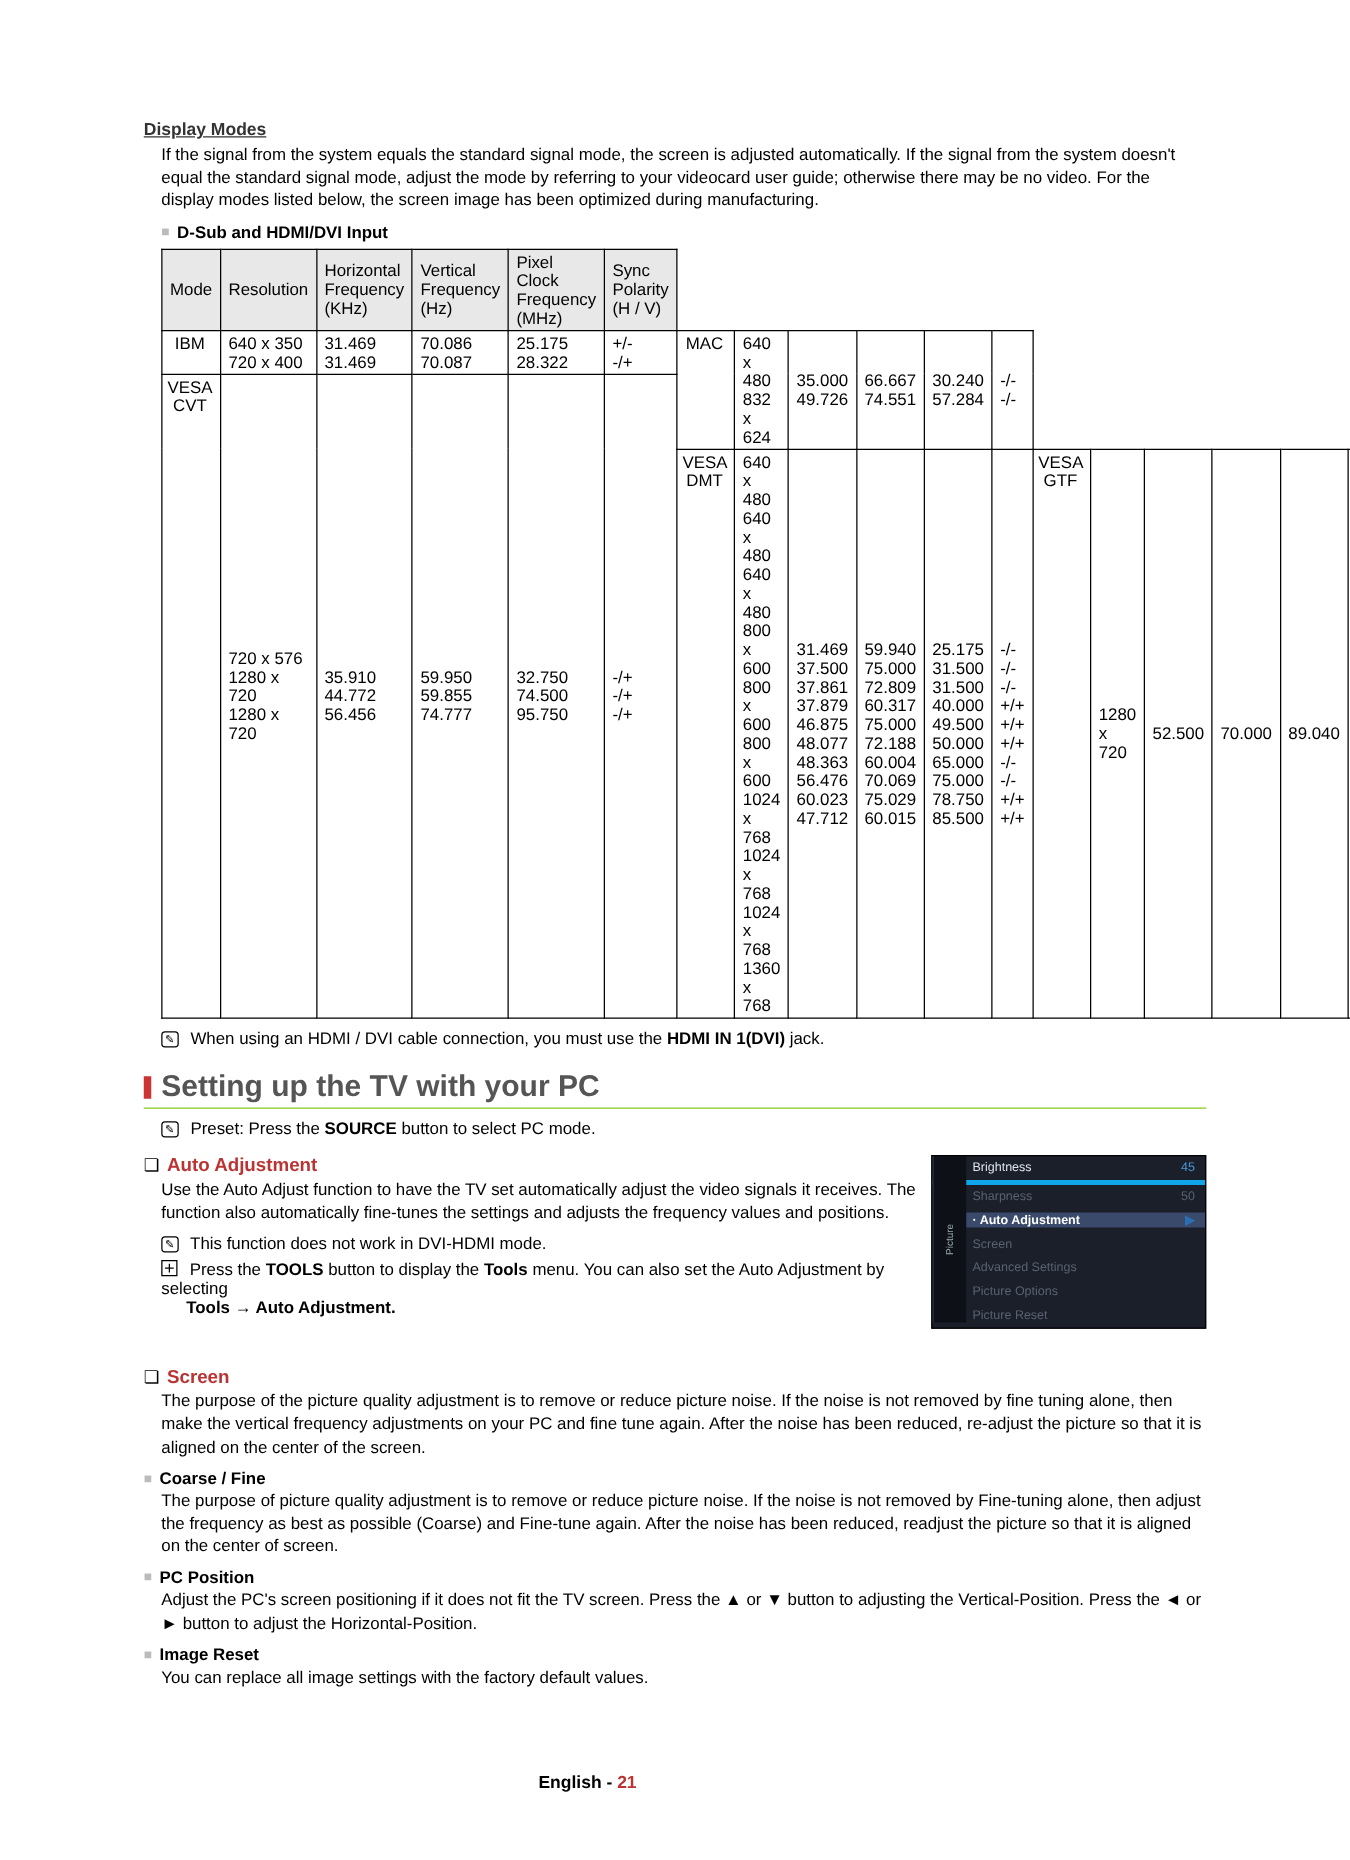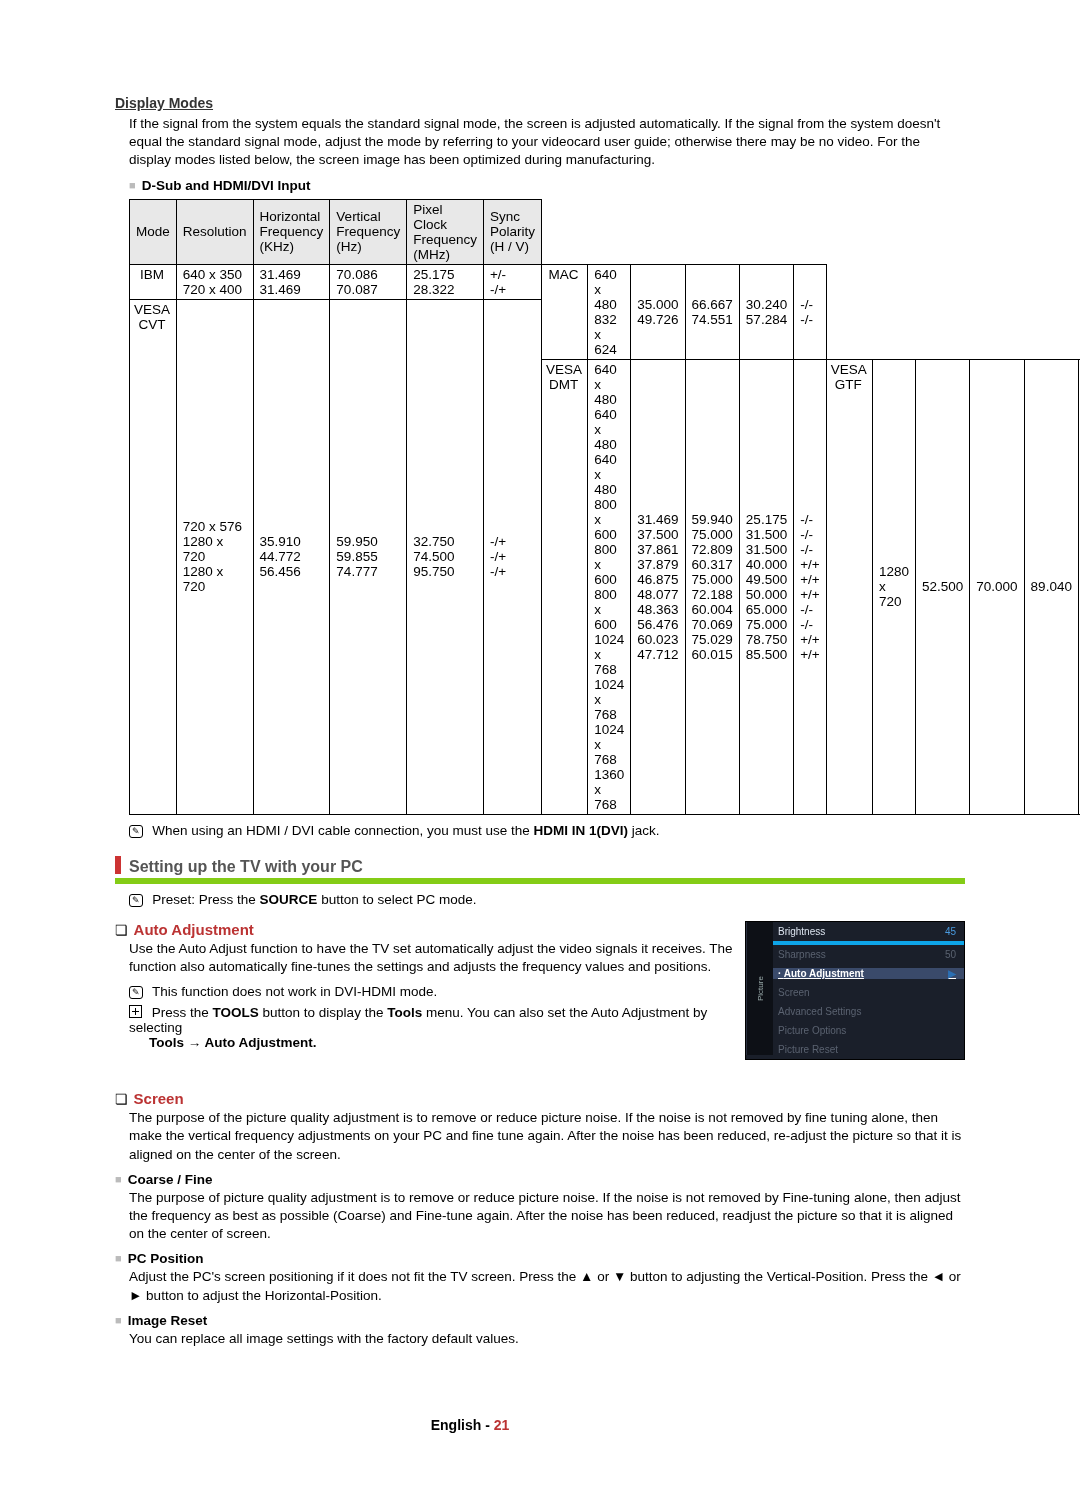--- a/index.html
+++ b/index.html
@@ -79,24 +79,24 @@
     margin-right:6px;
     vertical-align:-1px;
     background:
       linear-gradient(#000,#000) 2px 5px/7px 1px no-repeat,
       linear-gradient(#000,#000) 5px 2px/1px 7px no-repeat;
   }
   .big-section-wrap {
     margin-top: 18px;
   }
   .big-section-title {
-    font-size: 16px;
+    font-size: 24px;
     font-weight: bold;
     color: #555;
-    border-bottom: 6px solid #84cc16;
+    border-bottom: 1px solid #84cc16;
     padding-bottom: 2px;
     margin-bottom: 8px;
   }
   .big-section-title::before {
     content: "";
     display: inline-block;
     width: 6px;
     height: 18px;
     background: #c33;
     margin-right: 8px;
@@ -122,21 +122,21 @@
     top: 0;
     width: 218px;
     background: #1a1f2a;
     color: #dce4ef;
     font-size: 10px;
     border: 1px solid #000;
   }
   .osd-row { display:flex; align-items:center; height:19px; }
   .osd-left { width:26px; display:flex; align-items:center; justify-content:center; color:#9aa; }
   .osd-right { flex:1; padding-left:6px; display:flex; align-items:center; justify-content:space-between; padding-right:8px;}
-  .osd-sel .osd-right{ background:#3a4a6a; color:#fff; font-weight:bold;text-decoration:underline;}
+  .osd-sel .osd-right{ background:#3a4a6a; color:#fff; font-weight:bold;}
   .osd-sel .osd-right::before{content:"";position:absolute;}
   .osd-dim { color:#5a6270; }
   .osd-top { border-bottom:4px solid #0ea5e9;}
   .footer {
     position: absolute;
     bottom: 55px;
     left: 0;
     width: 940px;
     text-align: center;
     font-weight: bold;

